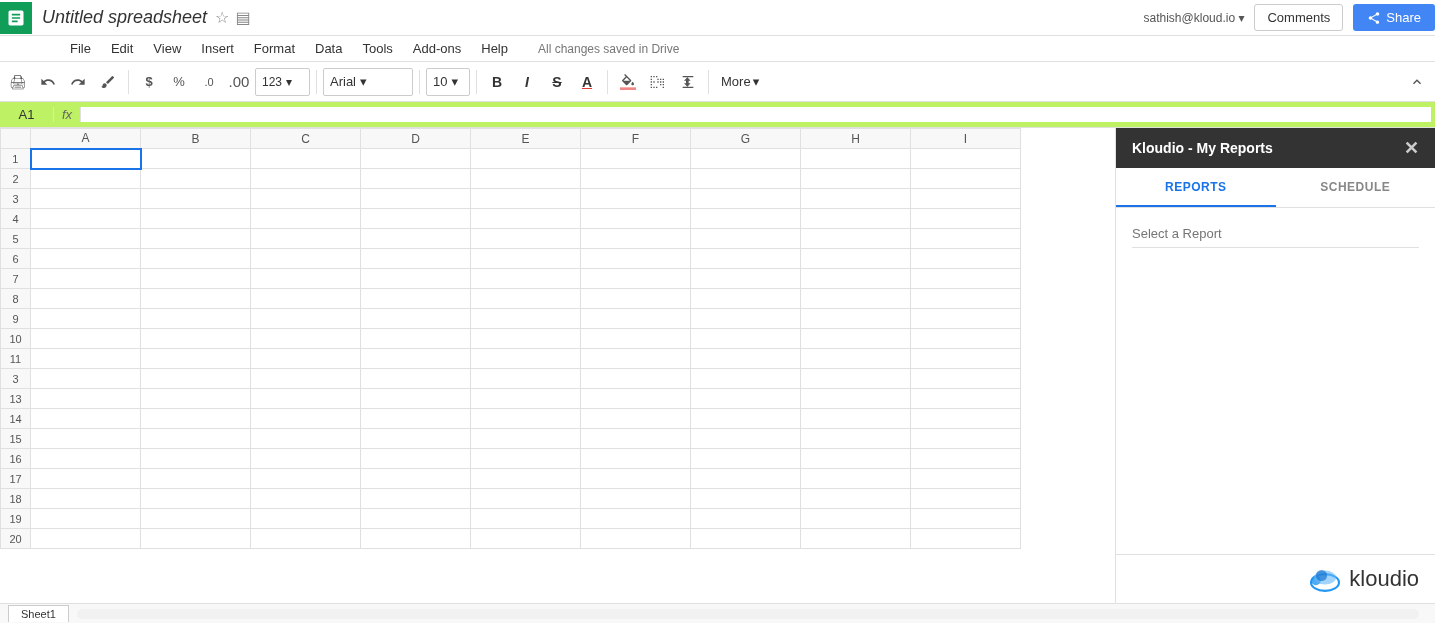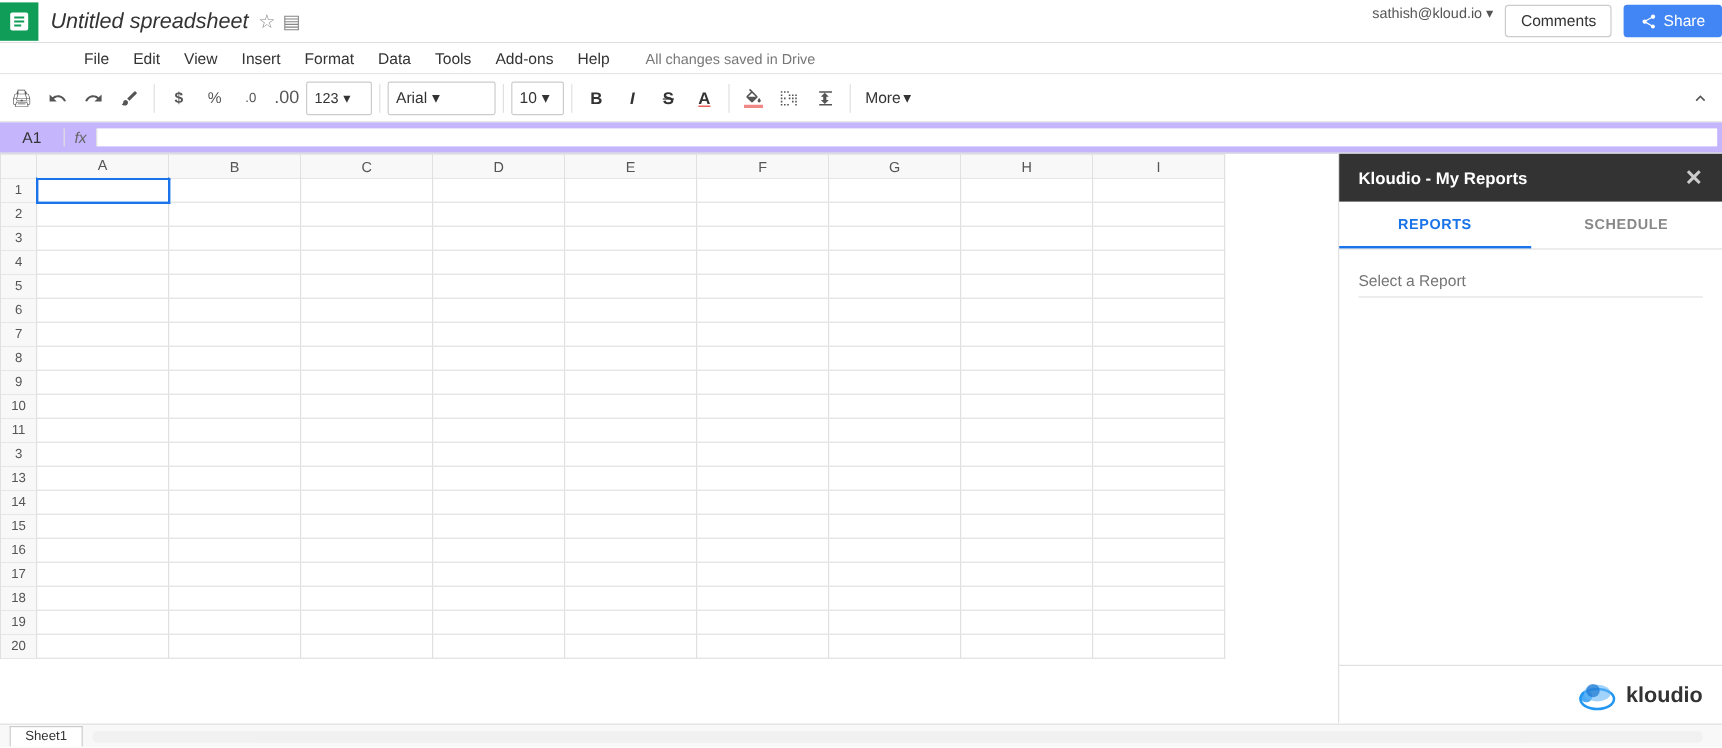--- a/index.html
+++ b/index.html
@@ -30,20 +30,21 @@
     }
     #star-icon, #folder-icon {
       color: #888;
       margin-right: 6px;
       cursor: pointer;
       font-size: 16px;
     }
     #top-bar-right {
       margin-left: auto;
       display: flex;
+      align-items: center;
       gap: 10px;
     }
     #user-email {
       font-size: 12px;
       color: #555;
     }
     #comments-btn {
       background: #fff;
       border: 1px solid #ccc;
       border-radius: 3px;
@@ -155,21 +156,21 @@
       color: #555;
     }
 
     
     #formula-bar {
       display: flex;
       align-items: center;
       height: 26px;
       border-bottom: 1px solid #e0e0e0;
       padding: 0 4px;
-      background: #c4b5fd;
+      background: #bef264;
     }
     #cell-name-box {
       width: 50px;
       font-size: 13px;
       color: #333;
       text-align: center;
       border-right: 1px solid #e0e0e0;
       padding-right: 4px;
     }
     #fx-icon {
@@ -752,21 +753,21 @@
       <input id="select-report-input" type="text" placeholder="Select a Report" style="">
     </div>
     <div id="side-panel-footer">
       <div id="kludio-logo">
         <svg width="36" height="28" viewBox="0 0 50 40">
           <ellipse cx="25" cy="25" rx="20" ry="12" fill="none" stroke="#2196f3" stroke-width="3"></ellipse>
           <circle cx="12" cy="22" r="7" fill="#2196f3" opacity="0.8"></circle>
           <ellipse cx="25" cy="18" rx="16" ry="10" fill="#64b5f6" opacity="0.6"></ellipse>
           <circle cx="20" cy="15" r="8" fill="#1976d2" opacity="0.7"></circle>
         </svg>
-        <span style="font-size: 18px; font-weight: bold; color: rgb(51, 51, 51);">kloudio</span>
+        <span style="font-size: 22px; font-weight: normal; color: rgb(51, 51, 51);">kloudio</span>
       </div>
     </div>
   </div>
 
 </div>
 
 <div id="bottom-bar">
   <span id="sheet-tab">Sheet1</span>
   <div id="h-scrollbar"></div>
 </div>

